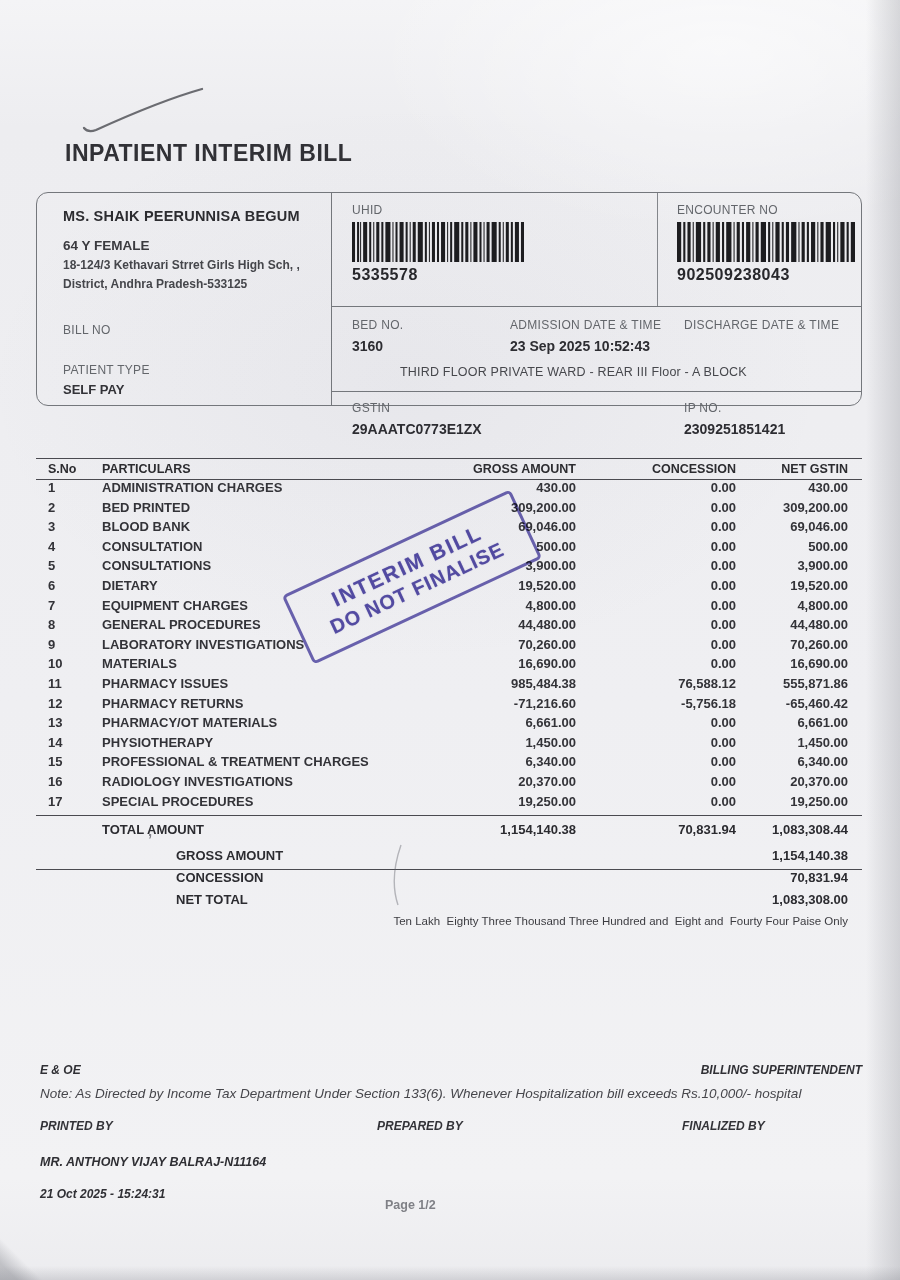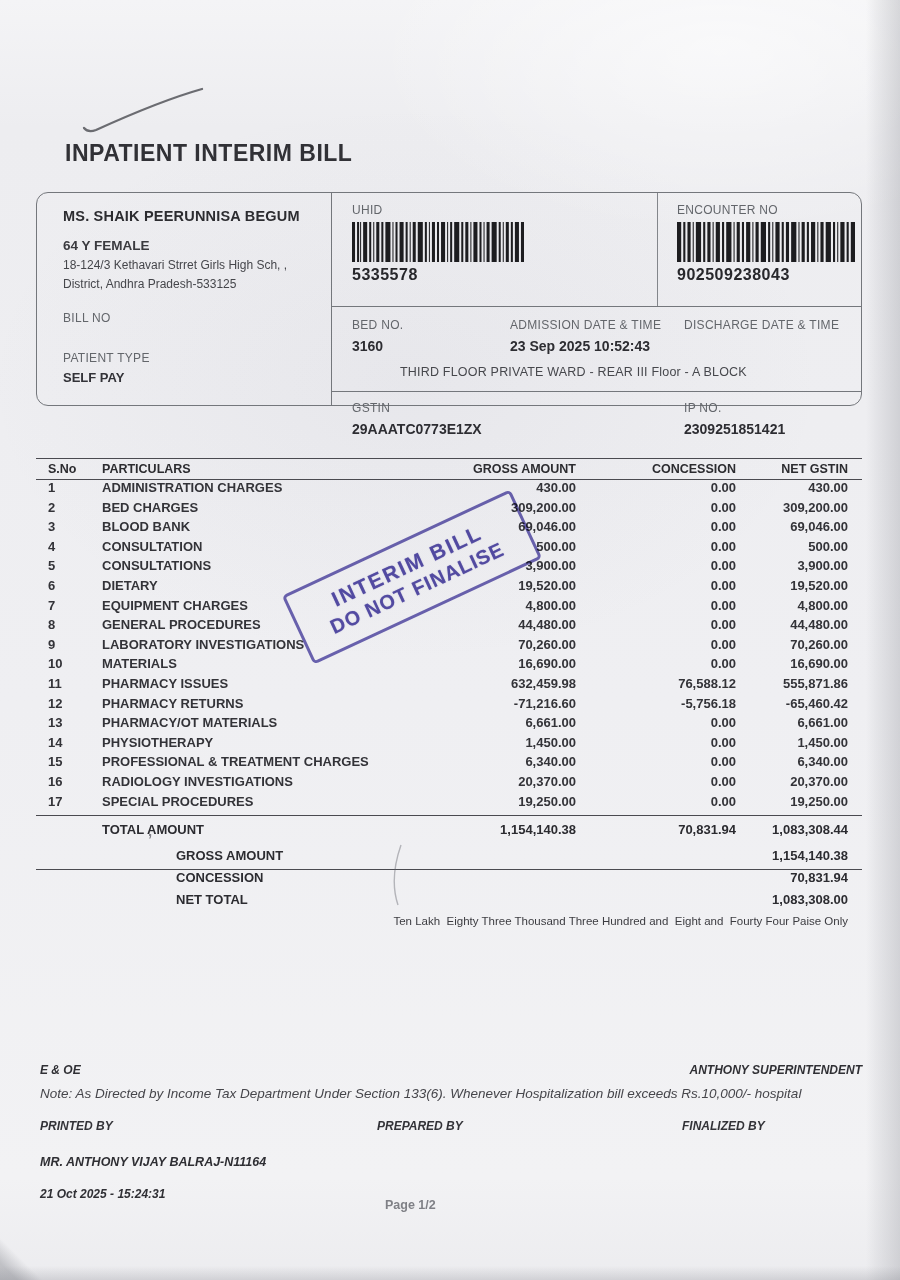--- a/index.html
+++ b/index.html
@@ -39,23 +39,23 @@
 
   
   .infobox {
     position:absolute; left:36px; top:192px; width:826px; height:214px;
     border:1.6px solid #74777c; border-radius:12px;
   }
   .infobox .vdiv-main { position:absolute; left:294px; top:0; bottom:0; width:1.4px; background:#74777c; }
   .left-cell { position:absolute; left:0; top:0; width:294px; height:100%; padding:15px 10px 0 26px; }
   .patient-name { font-size:14.5px; font-weight:bold; color:#2c2c30; letter-spacing:0.2px; }
   .patient-agesex { margin-top:14px; font-size:13.5px; font-weight:600; color:#3a3a3f; }
-  .patient-addr { margin-top:3px; font-size:12px; font-weight:400; color:#45464b; line-height:1.55; }
+  .patient-addr { margin-top:3px; font-size:12px; font-weight:700; color:#45464b; line-height:1.55; }
   .lbl { font-size:12px; color:#63666b; letter-spacing:0.3px; }
-  .billno-lbl { margin-top:18px; }
+  .billno-lbl { margin-top:30px; }
   .ptype-lbl { margin-top:26px; }
   .ptype-val { margin-top:5px; font-size:13px; font-weight:bold; color:#333338; }
 
   .right-cell { position:absolute; left:295px; top:0; right:0; bottom:0; }
   .row1 { position:absolute; left:0; right:0; top:0; height:113px; }
   .row1 .vdiv { position:absolute; left:325px; top:0; bottom:0; width:1.3px; background:#83868b; }
   .hdiv1 { position:absolute; left:0; right:0; top:113px; height:1.4px; background:#74777c; }
   .row2 { position:absolute; left:0; right:0; top:114px; height:84px; }
   .hdiv2 { position:absolute; left:0; right:0; top:198px; height:1.4px; background:#74777c; }
   .row3 { position:absolute; left:0; right:0; top:199px; bottom:0; }
@@ -299,21 +299,21 @@
     <div>
         <div class="trow grid-cols">
           <span>1</span>
           <span>ADMINISTRATION CHARGES</span>
           <span>430.00</span>
           <span>0.00</span>
           <span>430.00</span>
         </div>
         <div class="trow grid-cols">
           <span>2</span>
-          <span>BED CHARGES</span>
+          <span>BED PRINTED</span>
           <span>309,200.00</span>
           <span>0.00</span>
           <span>309,200.00</span>
         </div>
         <div class="trow grid-cols">
           <span>3</span>
           <span>BLOOD BANK</span>
           <span>69,046.00</span>
           <span>0.00</span>
           <span>69,046.00</span>
@@ -363,21 +363,21 @@
         <div class="trow grid-cols">
           <span>10</span>
           <span>MATERIALS</span>
           <span>16,690.00</span>
           <span>0.00</span>
           <span>16,690.00</span>
         </div>
         <div class="trow grid-cols">
           <span>11</span>
           <span>PHARMACY ISSUES</span>
-          <span>632,459.98</span>
+          <span>985,484.38</span>
           <span>76,588.12</span>
           <span>555,871.86</span>
         </div>
         <div class="trow grid-cols">
           <span>12</span>
           <span>PHARMACY RETURNS</span>
           <span>-71,216.60</span>
           <span>-5,756.18</span>
           <span>-65,460.42</span>
         </div>
@@ -448,21 +448,21 @@
   </div>
 
   <div class="pen-apostrophe">’</div>
   <svg class="pen-mark-2" width="20" height="65" viewBox="0 0 20 65">
     <path d="M13,2 C6,22 4,44 10,62" fill="none" stroke="#5a5b64" stroke-width="1.4"></path>
   </svg>
 
   <div class="footer">
     <div class="foot-top">
       <span>E &amp; OE</span>
-      <span>ANTHONY SUPERINTENDENT</span>
+      <span>BILLING SUPERINTENDENT</span>
     </div>
     <div class="note">
       <div>Note: As Directed by Income Tax Department Under Section 133(6). Whenever Hospitalization bill exceeds Rs.10,000/- hospital</div>
     </div>
     <div class="by-labels">
       <span>PRINTED BY</span>
       <span class="prep">PREPARED BY</span>
       <span class="fin">FINALIZED BY</span>
     </div>
     <div class="printed-name">MR. ANTHONY VIJAY  BALRAJ-N11164</div>

